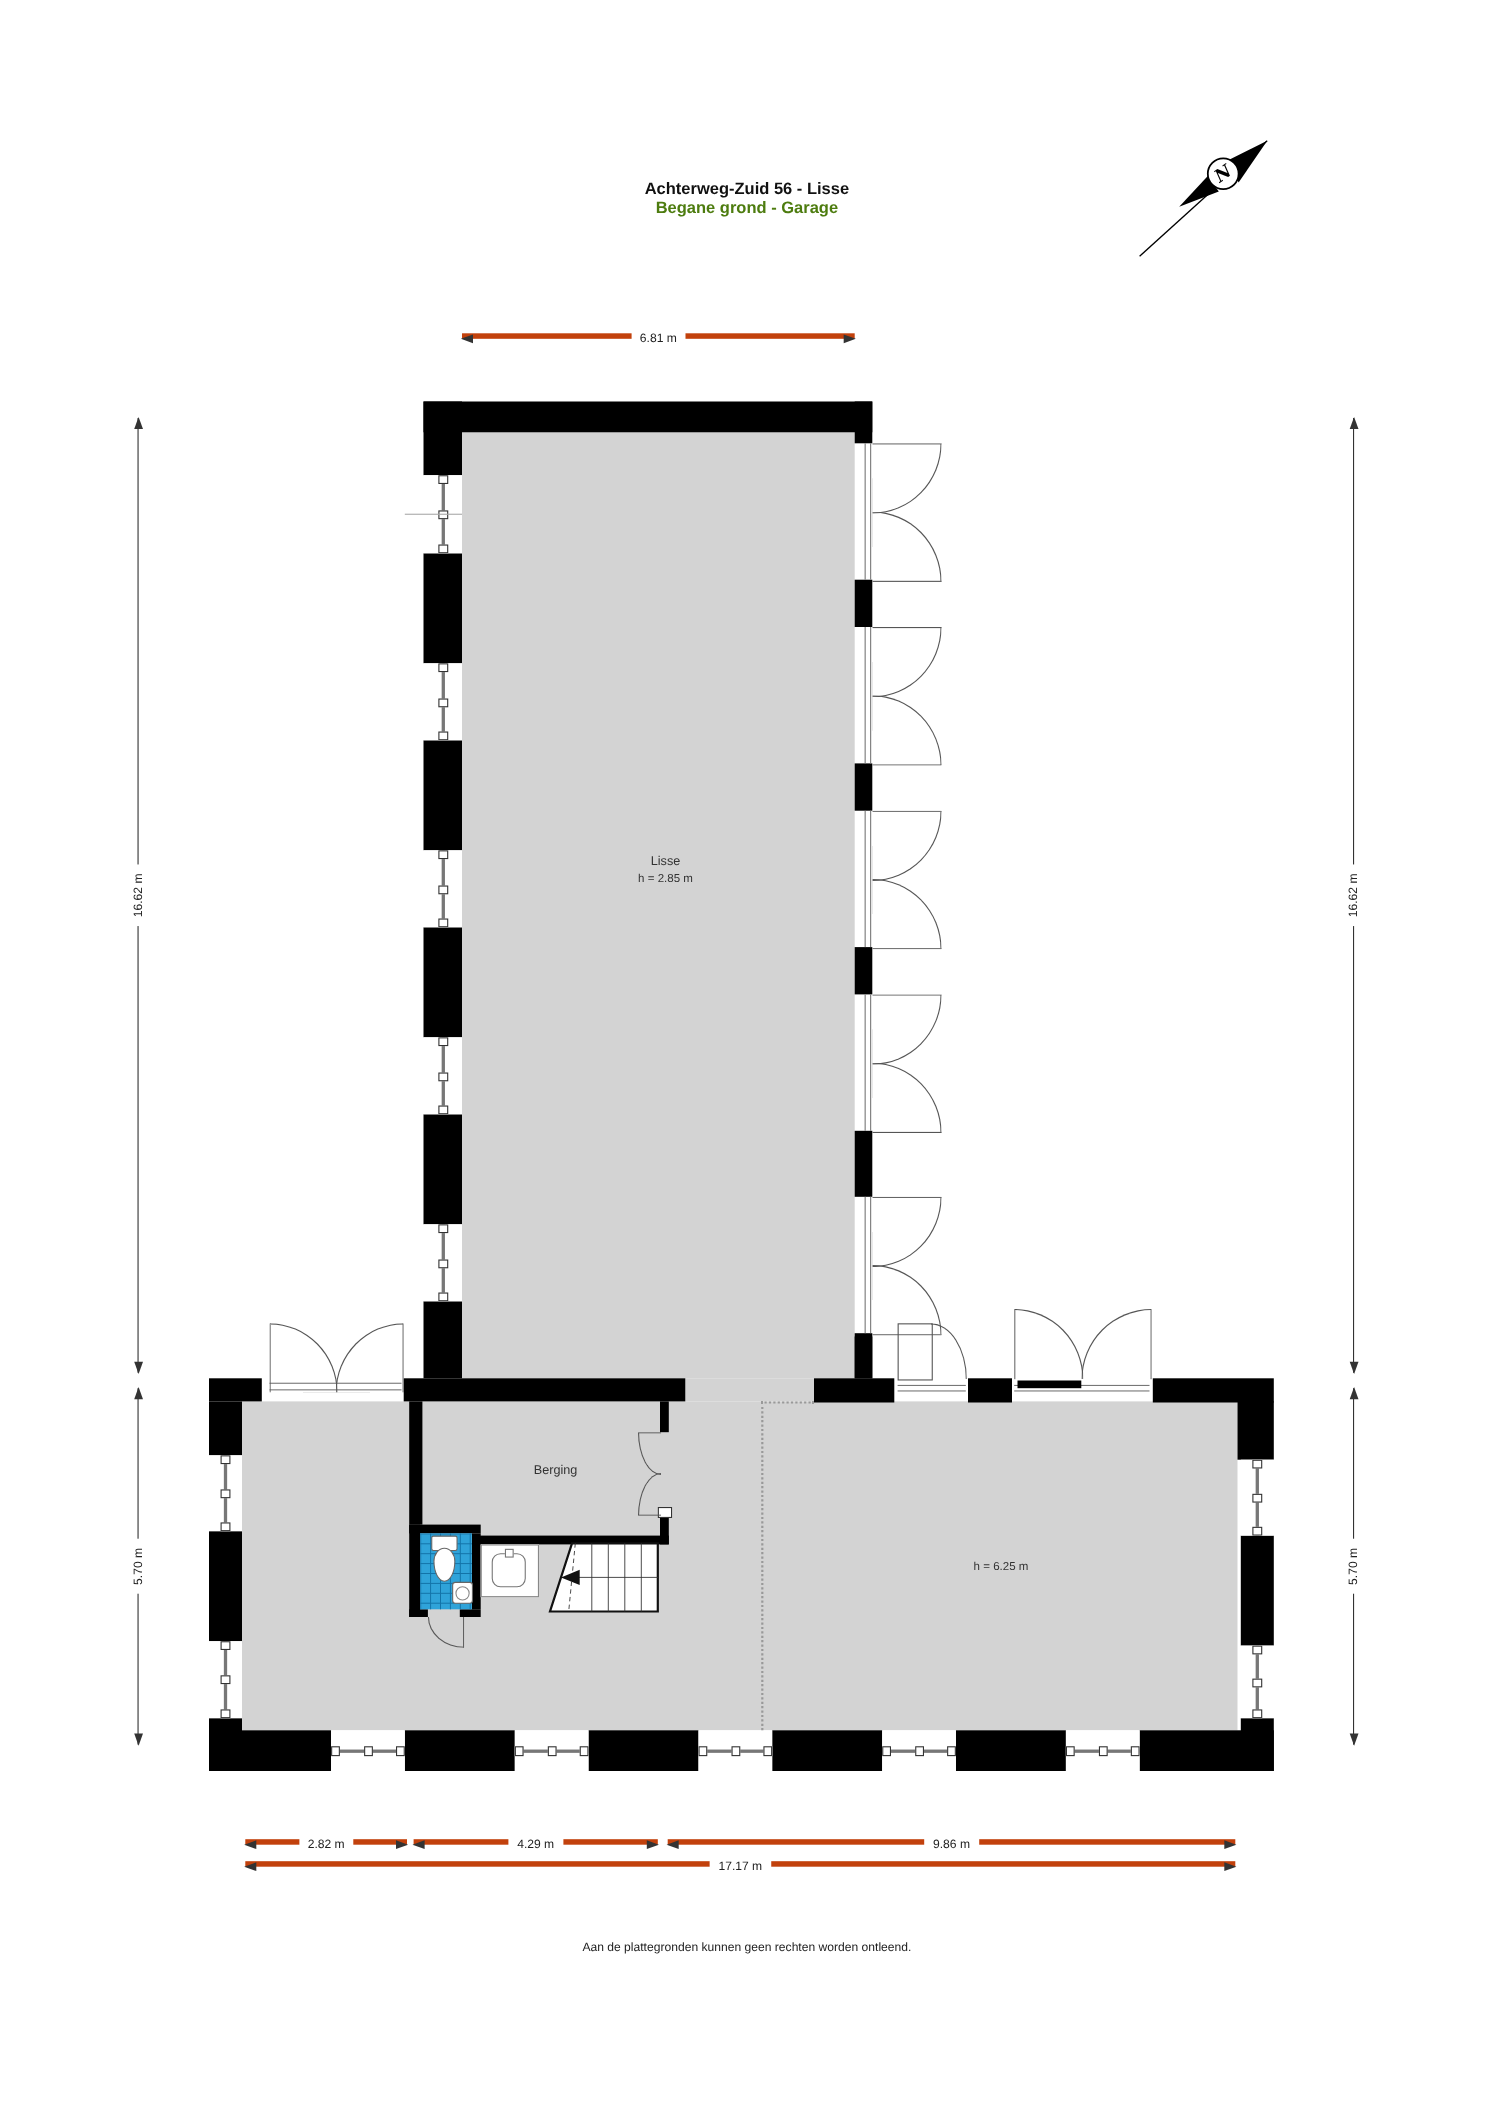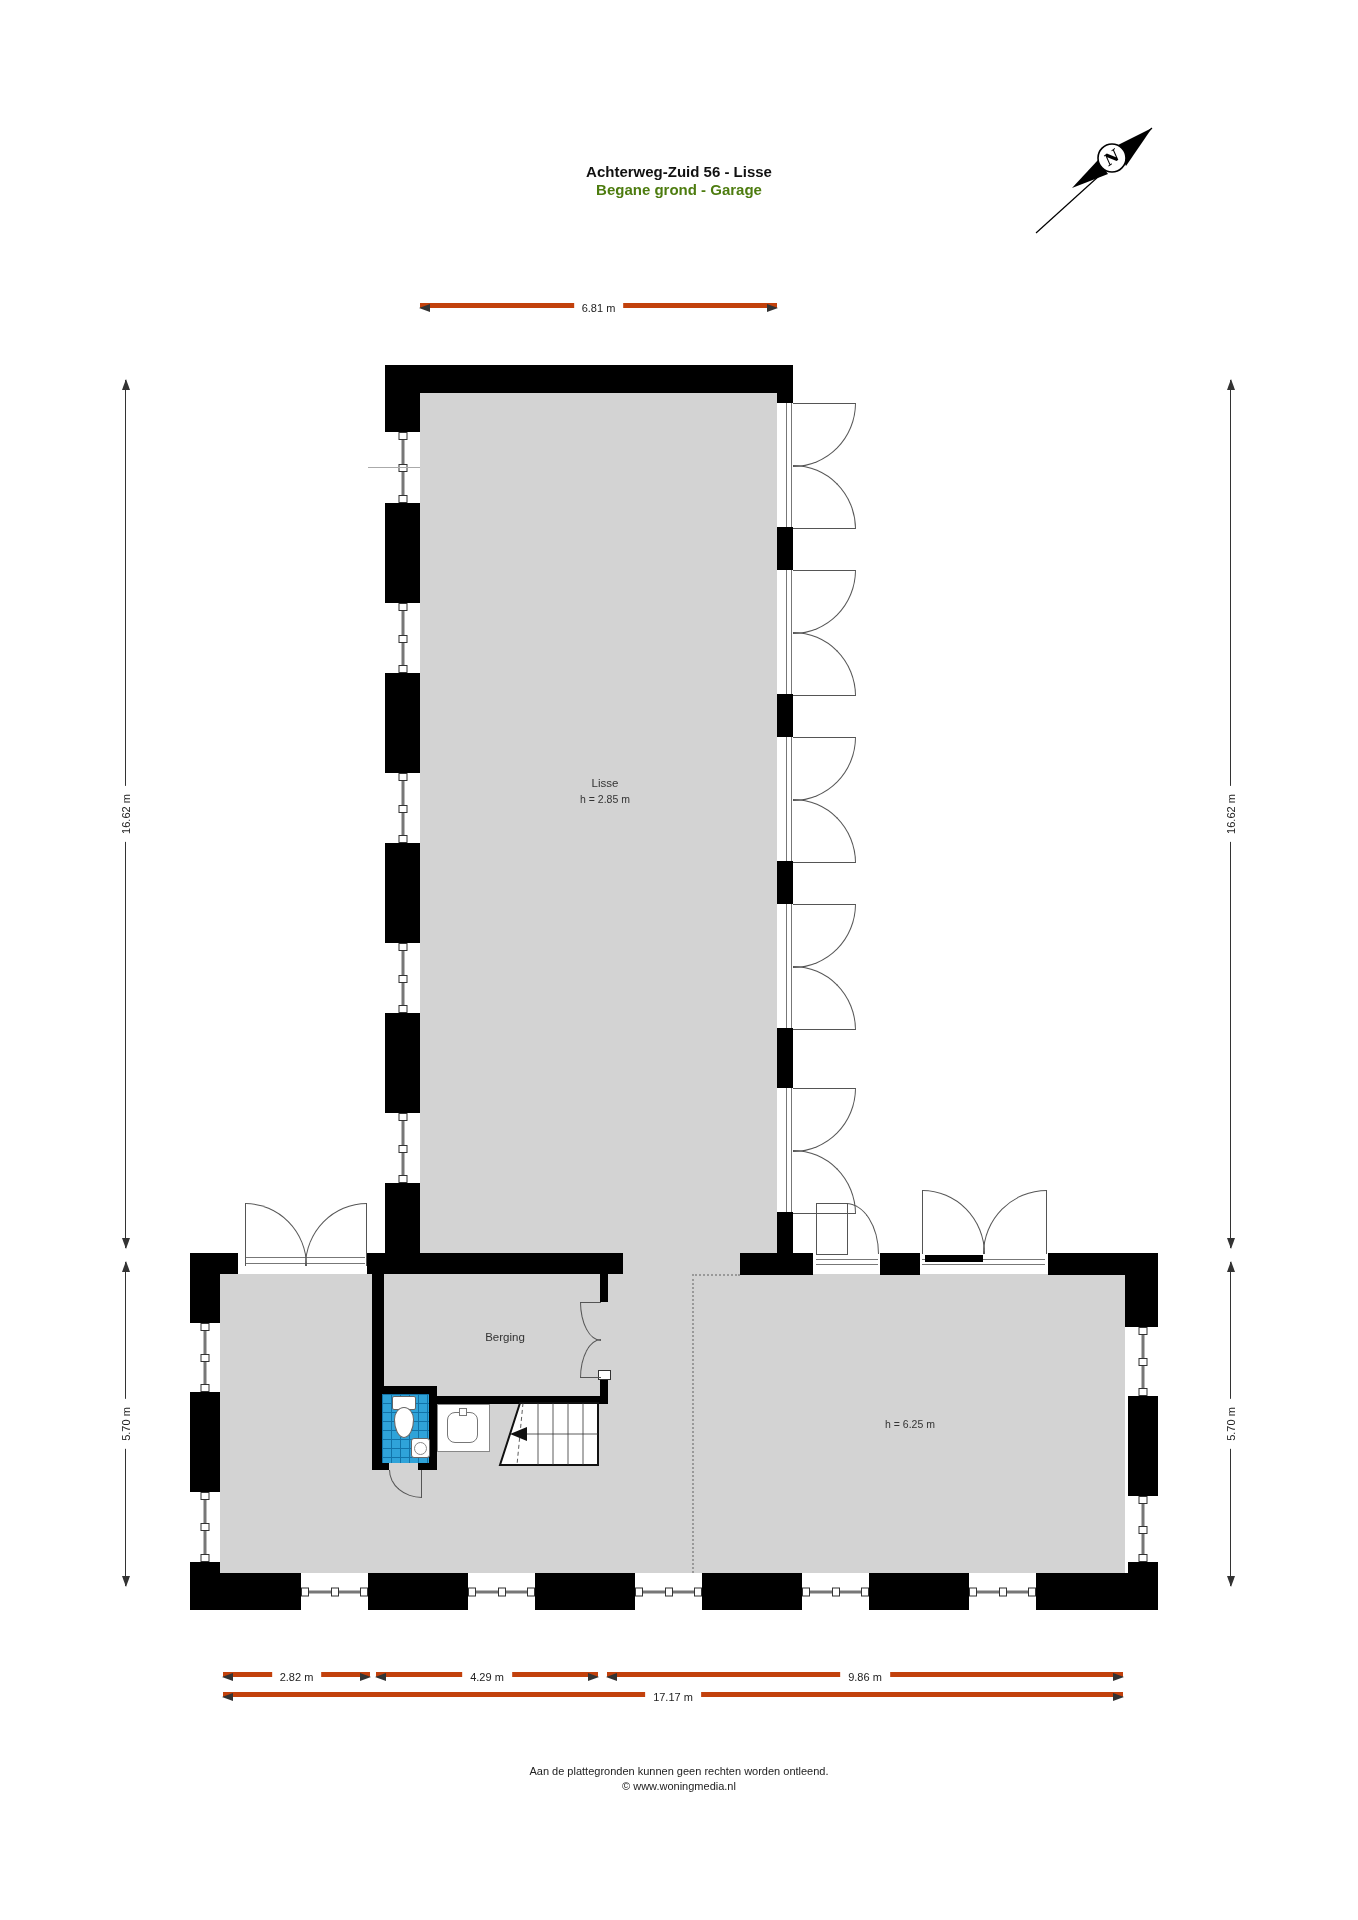--- a/index.html
+++ b/index.html
@@ -322,15 +322,14 @@
       <span class="ah ah-r"></span>
     <span class="lbl">9.86 m</span>
   </div>
   <div class="dimh" style="left:223px;top:1692px;width:900px;">
     <span class="ah ah-l"></span>
       <span class="ah ah-r"></span>
     <span class="lbl">17.17 m</span>
   </div>
 
   <div class="footer" style="top:1765px;">Aan de plattegronden kunnen geen rechten worden ontleend.</div>
-  <div class="footer" style="top:1780px;">© www.woningmedia.nl</div>
 
 </div>
 
 </body></html>

